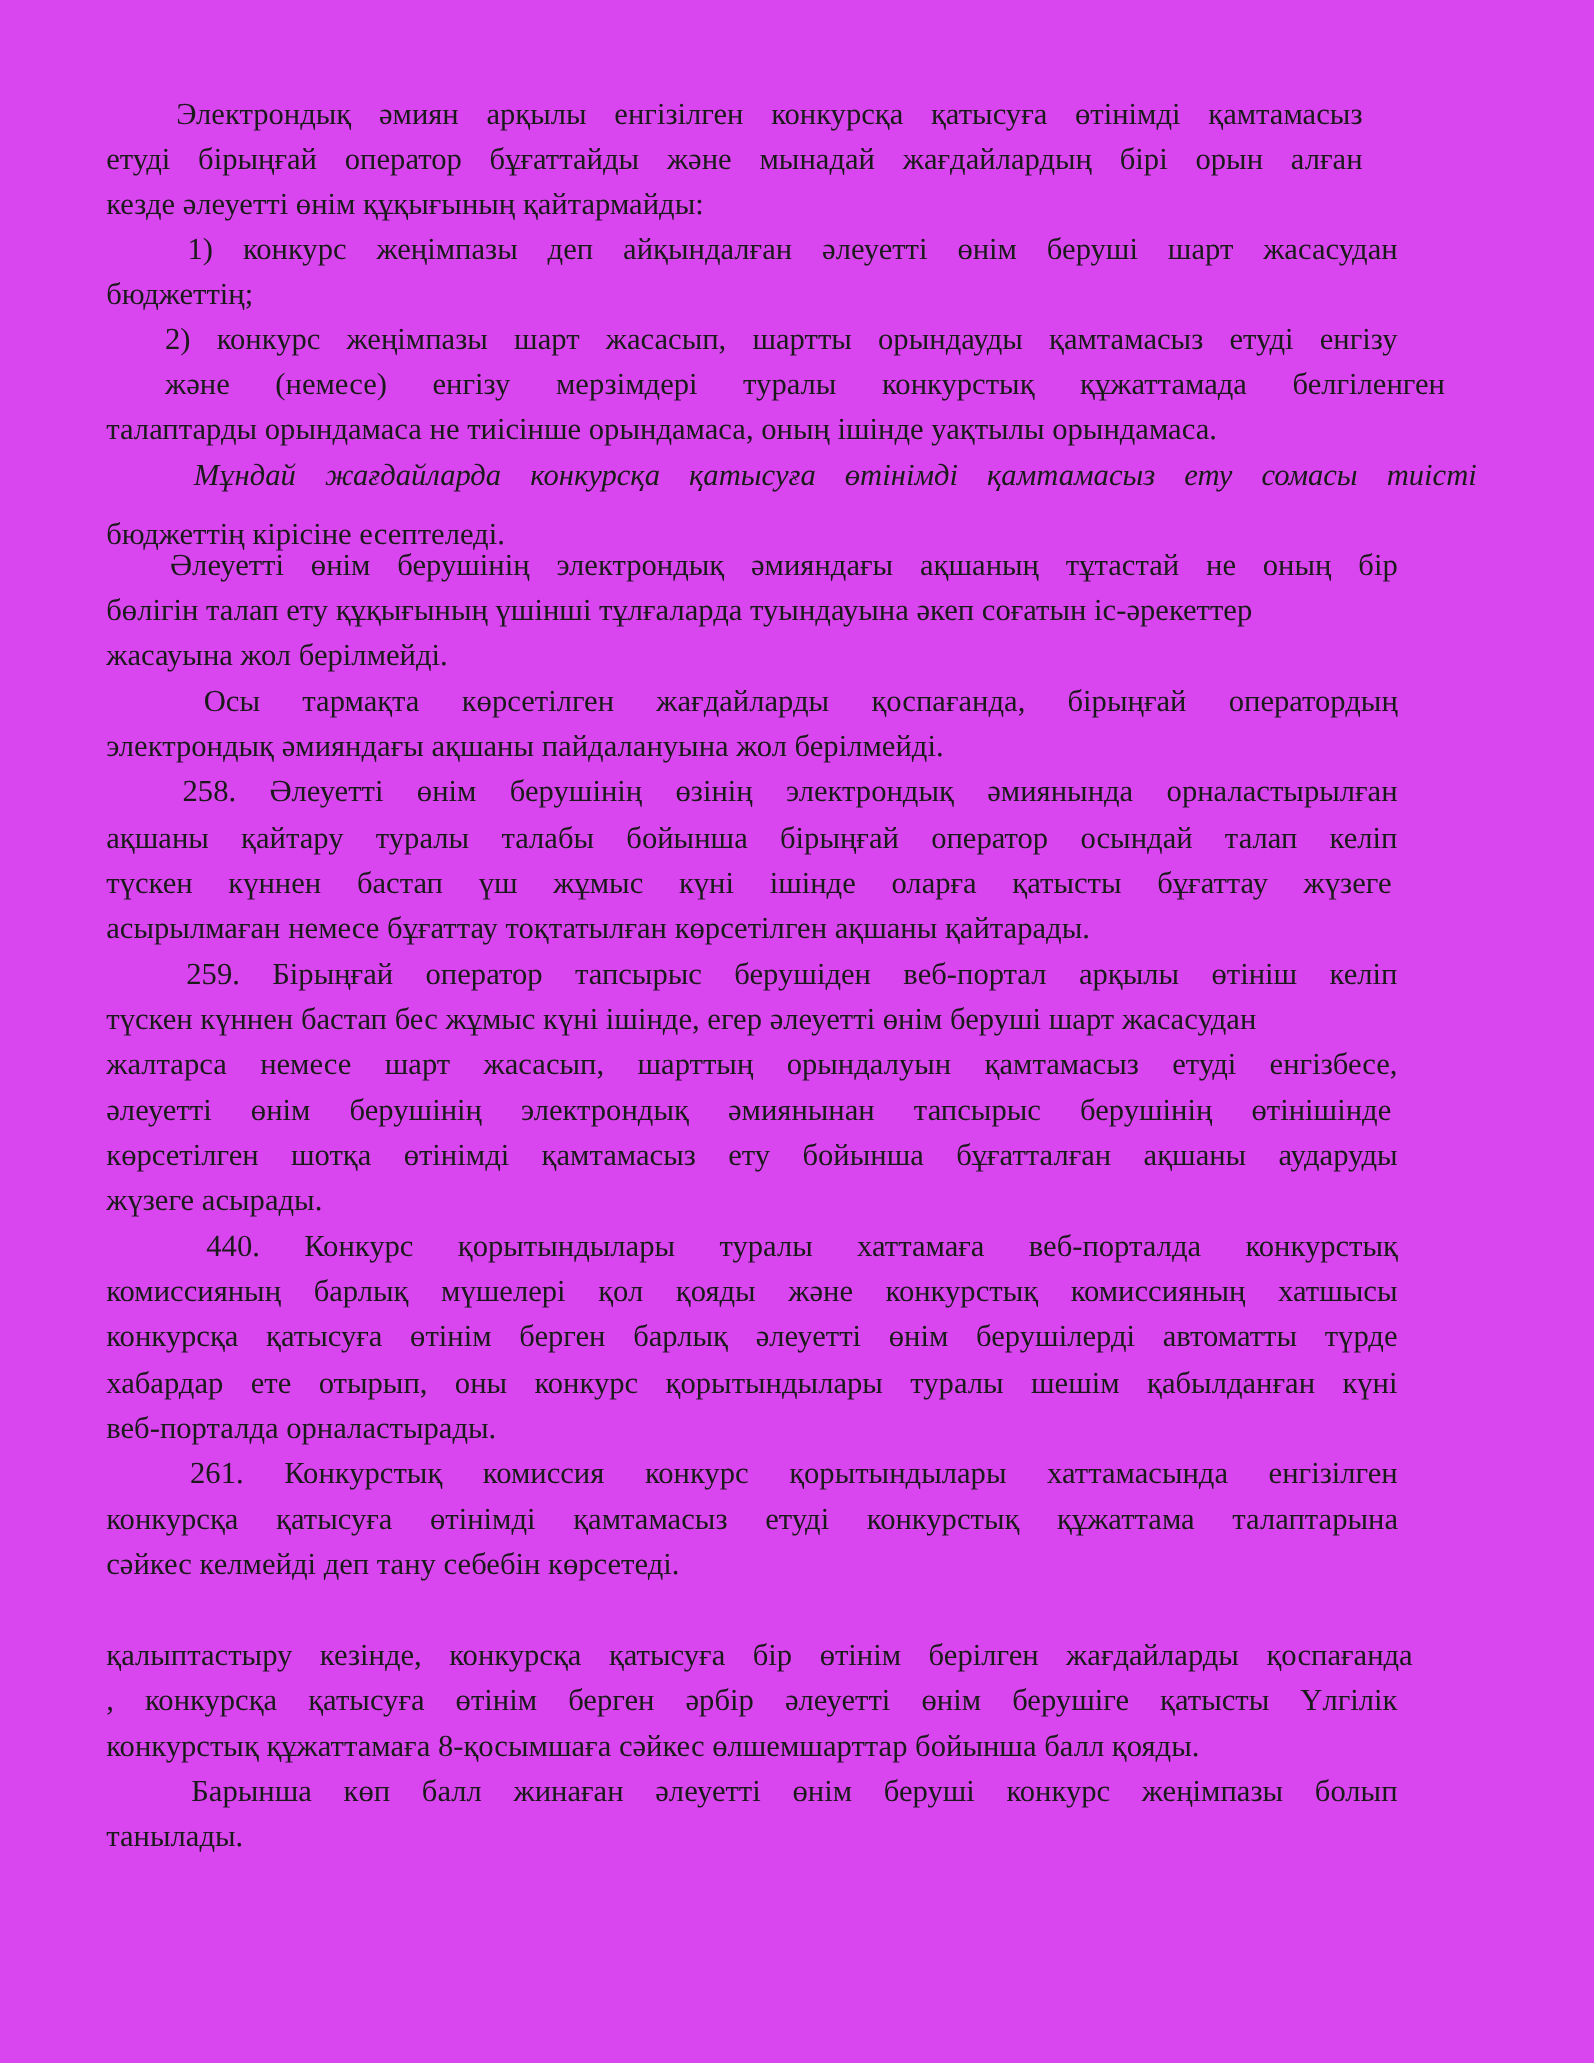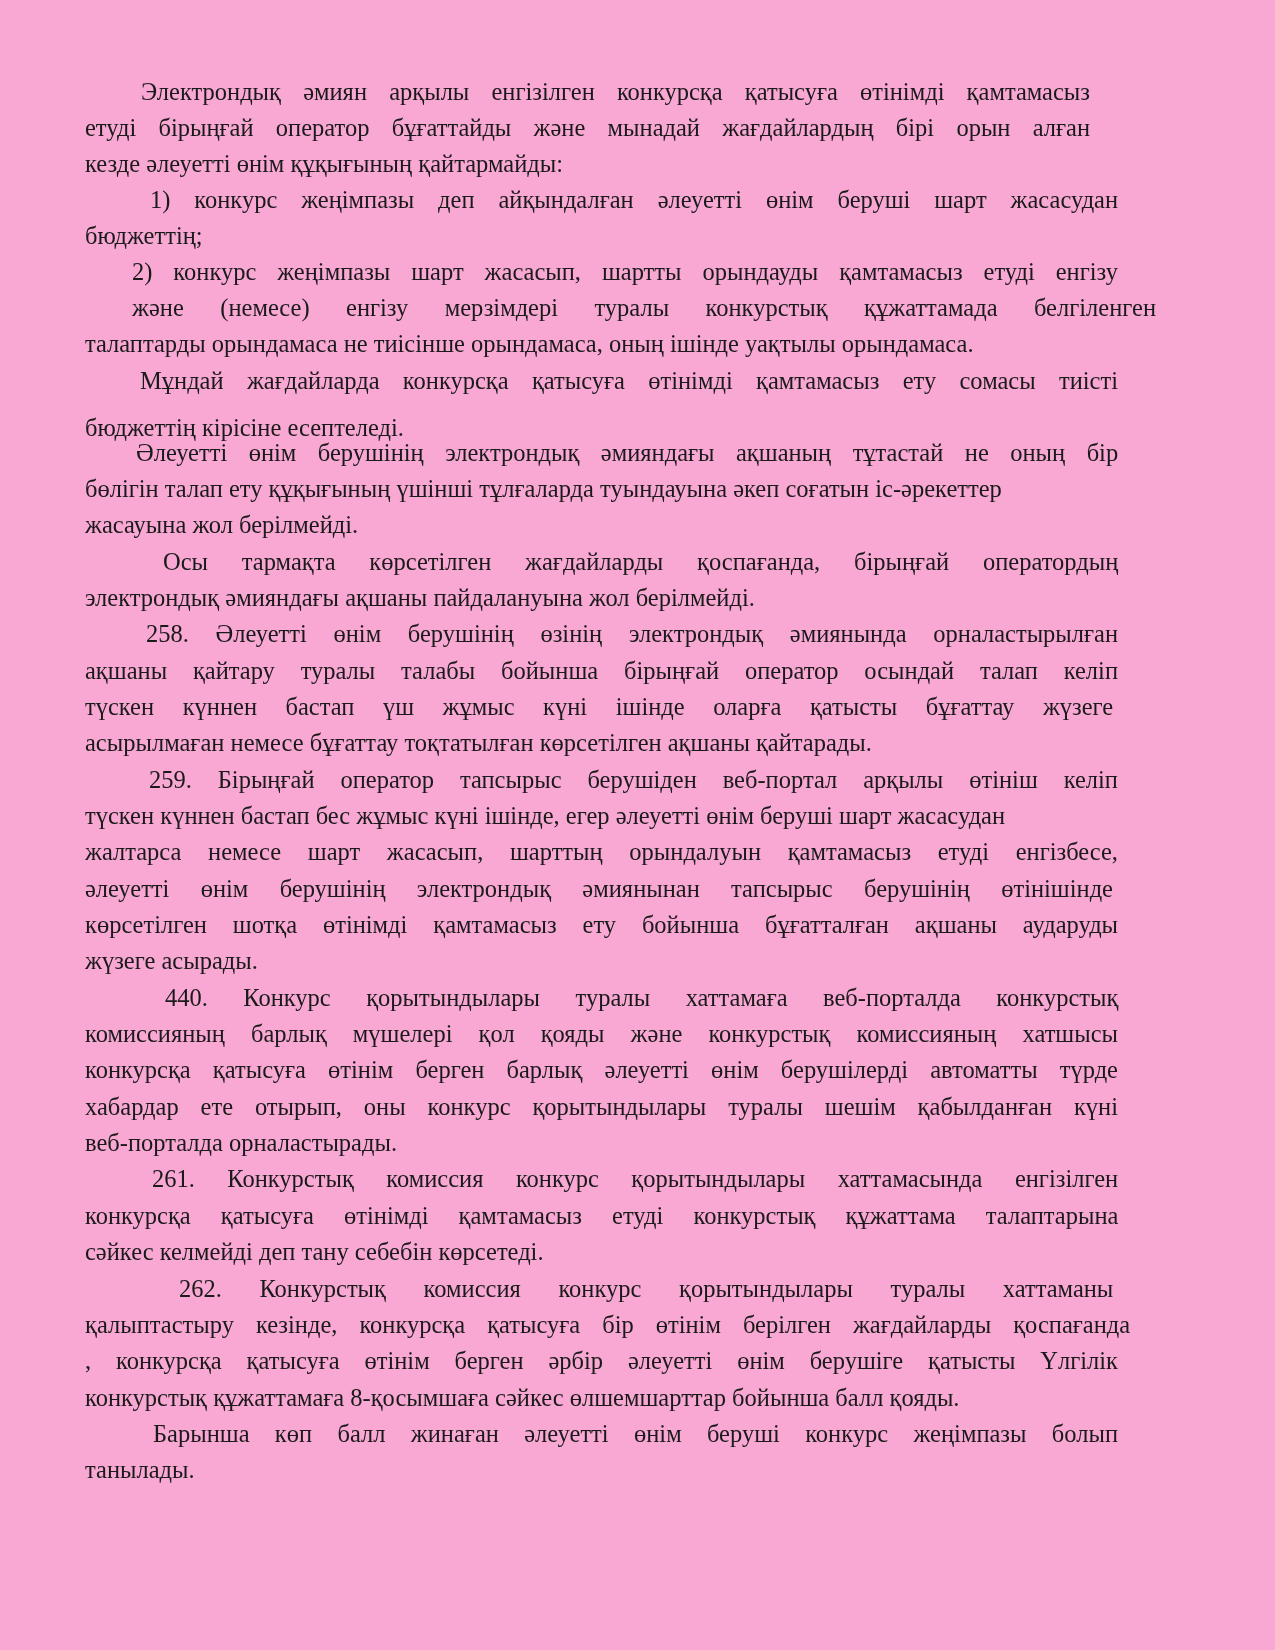--- a/index.html
+++ b/index.html
@@ -1,19 +1,19 @@
 <!DOCTYPE html>
 <html><head>
   <meta charset="utf-8">
   <style>
     html, body { margin: 0; padding: 0; background: #ffffff; }
     body { width: 1275px; height: 1650px; position: relative; overflow: hidden; }
     .page {
       position: absolute; left: 0; top: 0; width: 1275px; height: 1650px;
-      background: #f9a8d4;
+      background: #d946ef;
     }
     .line {
       position: absolute;
       font-family: "Liberation Serif", serif;
       font-size: 24.5px;
       color: #1a1a1a;
       white-space: nowrap;
       line-height: 1;
     }
     .just { text-align: justify; text-align-last: justify; }
@@ -27,21 +27,21 @@
   <div class="line just" style="left: 85px; top: 116px; width: 1005px; white-space: nowrap; word-spacing: 16.1111px;">етуді бірыңғай оператор бұғаттайды және мынадай жағдайлардың бірі орын алған</div>
   <div class="line" style="left: 85px; top: 152px; white-space: nowrap;">кезде әлеуетті өнім құқығының қайтармайды:</div>
 
   <div class="line just" style="left: 150px; top: 188px; width: 968px; white-space: nowrap; word-spacing: 17.7778px;">1) конкурс жеңімпазы деп айқындалған әлеуетті өнім беруші шарт жасасудан</div>
   <div class="line" style="left: 85px; top: 224px; white-space: nowrap;">бюджеттің;</div>
 
   <div class="line just" style="left: 132px; top: 260px; width: 986px; white-space: nowrap; word-spacing: 14.7778px;">2) конкурс жеңімпазы шарт жасасып, шартты орындауды қамтамасыз етуді енгізу</div>
   <div class="line just" style="left: 96px; top: 296px; width: 1024px; white-space: nowrap; word-spacing: 30.2857px; margin-left: 36px;">және (немесе) енгізу мерзімдері туралы конкурстық құжаттамада белгіленген</div>
   <div class="line" style="left: 85px; top: 332px; white-space: nowrap;">талаптарды орындамаса не тиісінше орындамаса, оның ішінде уақтылы орындамаса.</div>
 
-  <div class="line just" style="left: 140px; top: 369px; width: 978px; white-space: nowrap; word-spacing: 17.125px;">Мұндай жағдайларда конкурсқа қатысуға өтінімді қамтамасыз ету сомасы тиісті</div>
+  <div class="line just" style="left: 155px; top: 369px; width: 978px; white-space: nowrap; word-spacing: 17.125px; font-style: italic;">Мұндай жағдайларда конкурсқа қатысуға өтінімді қамтамасыз ету сомасы тиісті</div>
   <div class="line" style="left: 85px; top: 416px; white-space: nowrap;">бюджеттің кірісіне есептеледі.</div>
 
   <div class="line just" style="left: 136px; top: 441px; width: 982px; white-space: nowrap; word-spacing: 15.3333px;">Әлеуетті өнім берушінің электрондық әмияндағы ақшаның тұтастай не оның бір</div>
   <div class="line" style="left: 85px; top: 477px; white-space: nowrap;">бөлігін талап ету құқығының үшінші тұлғаларда туындауына әкеп соғатын іс-әрекеттер</div>
   <div class="line" style="left: 85px; top: 513px; white-space: nowrap;">жасауына жол берілмейді.</div>
 
   <div class="line just" style="left: 163px; top: 550px; width: 955px; white-space: nowrap; word-spacing: 27.6667px;">Осы тармақта көрсетілген жағдайларды қоспағанда, бірыңғай оператордың</div>
   <div class="line" style="left: 85px; top: 586px; white-space: nowrap;">электрондық әмияндағы ақшаны пайдалануына жол берілмейді.</div>
 
   <div class="line just" style="left: 146px; top: 622px; width: 972px; white-space: nowrap; word-spacing: 20.5714px;">258. Әлеуетті өнім берушінің өзінің электрондық әмиянында орналастырылған</div>
@@ -59,20 +59,19 @@
   <div class="line just" style="left: 165px; top: 986px; width: 953px; white-space: nowrap; word-spacing: 29.3333px;">440. Конкурс қорытындылары туралы хаттамаға веб-порталда конкурстық</div>
   <div class="line just" style="left: 85px; top: 1022px; width: 1033px; white-space: nowrap; word-spacing: 19.875px;">комиссияның барлық мүшелері қол қояды және конкурстық комиссияның хатшысы</div>
   <div class="line just" style="left: 85px; top: 1058px; width: 1033px; white-space: nowrap; word-spacing: 16px;">конкурсқа қатысуға өтінім берген барлық әлеуетті өнім берушілерді автоматты түрде</div>
   <div class="line just" style="left: 85px; top: 1095px; width: 1033px; white-space: nowrap; word-spacing: 15.7778px;">хабардар ете отырып, оны конкурс қорытындылары туралы шешім қабылданған күні</div>
   <div class="line" style="left: 85px; top: 1131px; white-space: nowrap;">веб-порталда орналастырады.</div>
 
   <div class="line just" style="left: 152px; top: 1167px; width: 966px; white-space: nowrap; word-spacing: 26.3333px;">261. Конкурстық комиссия конкурс қорытындылары хаттамасында енгізілген</div>
   <div class="line just" style="left: 85px; top: 1204px; width: 1033px; white-space: nowrap; word-spacing: 24px;">конкурсқа қатысуға өтінімді қамтамасыз етуді конкурстық құжаттама талаптарына</div>
   <div class="line" style="left: 85px; top: 1240px; white-space: nowrap;">сәйкес келмейді деп тану себебін көрсетеді.</div>
 
-  <div class="line just" style="left: 179px; top: 1277px; width: 934px; white-space: nowrap; word-spacing: 31.5px;">262. Конкурстық комиссия конкурс қорытындылары туралы хаттаманы</div>
   <div class="line just" style="left: 85px; top: 1313px; width: 1045px; white-space: nowrap; word-spacing: 15.875px;">қалыптастыру кезінде, конкурсқа қатысуға бір өтінім берілген жағдайларды қоспағанда</div>
   <div class="line just" style="left: 85px; top: 1349px; width: 1033px; white-space: nowrap; word-spacing: 18.7px;">, конкурсқа қатысуға өтінім берген әрбір әлеуетті өнім берушіге қатысты Үлгілік</div>
   <div class="line" style="left: 85px; top: 1386px; white-space: nowrap;">конкурстық құжаттамаға 8-қосымшаға сәйкес өлшемшарттар бойынша балл қояды.</div>
 
   <div class="line just" style="left: 153px; top: 1422px; width: 965px; white-space: nowrap; word-spacing: 19.2222px;">Барынша көп балл жинаған әлеуетті өнім беруші конкурс жеңімпазы болып</div>
   <div class="line" style="left: 85px; top: 1458px; white-space: nowrap;">танылады.</div>
 </div>
 
 </body></html>

